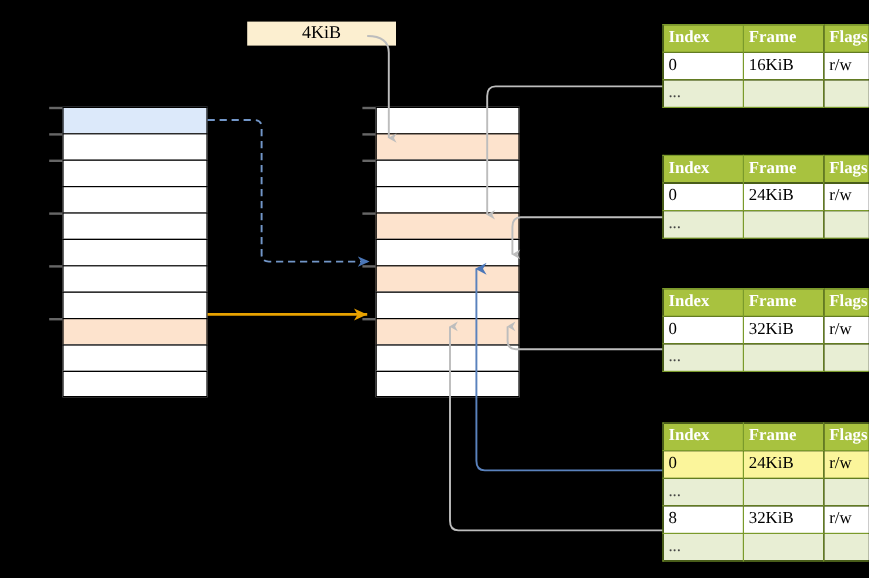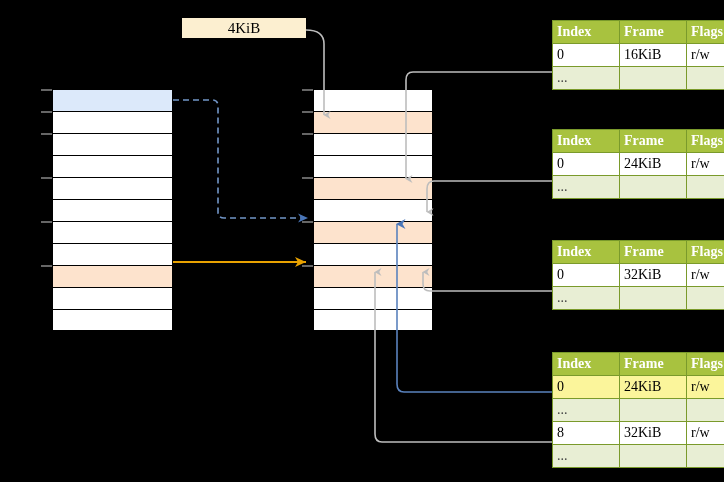--- a/index.html
+++ b/index.html
@@ -28,20 +28,21 @@
 
   
   .sizelabel{
     position:absolute;
     background:#fcefd0;
     text-align:center;
     font-size:15px;
     line-height:20px;
     color:#000;
     white-space:nowrap;
+    margin-left:24px;
   }
 
   
   .ptable{position:absolute;border-collapse:collapse;table-layout:fixed;}
   .ptable td,.ptable th{
     border:1px solid #7a9a2b;
     font-size:14px;
     height:22px;
     padding:0 4px;
     font-weight:normal;

